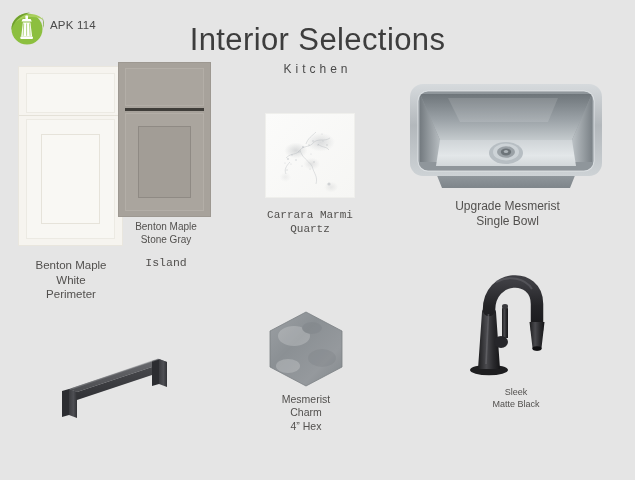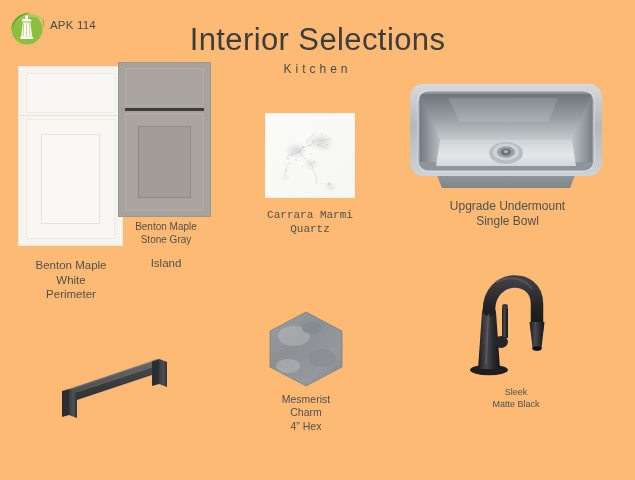--- a/index.html
+++ b/index.html
@@ -9,21 +9,21 @@
     height: 480px;
     background: #ffffff;
     font-family: "Liberation Sans", sans-serif;
     overflow: hidden;
   }
 
   .page {
     position: relative;
     width: 635px;
     height: 480px;
-    background: #fdba74;
+    background: #e5e5e5;
   }
 
   
   .logo-wrap {
     position: absolute;
     left: 8px;
     top: 8px;
     width: 40px;
     height: 40px;
   }
@@ -139,21 +139,21 @@
   }
   #cab-gray .panel {
     position: absolute;
     left: 12px; top: 12px; right: 12px; bottom: 12px;
     background: #a29d96;
     border: 1px solid #8f8a84;
   }
 
   #cap-white { left: 8px; top: 258px; width: 126px; font-size: 11.5px; }
   #cap-gray  { left: 118px; top: 221px; width: 96px; font-size: 10px; }
-  #cap-island{ left: 122px; top: 256px; width: 88px; font-size: 11.5px; }
+  #cap-island{ left: 122px; top: 256px; width: 88px; font-size: 11.5px; font-family: Liberation Mono, monospace; }
 
   
   #quartz {
     position: absolute;
     left: 265px;
     top: 113px;
     width: 90px;
     height: 85px;
     background:
       radial-gradient(ellipse 16px 11px at 34% 44%, rgba(140,145,150,0.30), rgba(140,145,150,0) 72%),
@@ -344,21 +344,21 @@
 
       <g>
         <ellipse cx="98" cy="71" rx="17" ry="11" fill="#b7bec3"></ellipse>
         <ellipse cx="98" cy="70" rx="13" ry="8.4" fill="#cdd3d7"></ellipse>
         <ellipse cx="98" cy="70" rx="9" ry="5.8" fill="#9aa1a6"></ellipse>
         <ellipse cx="98" cy="70" rx="5.2" ry="3.4" fill="#6d7479"></ellipse>
         <ellipse cx="98" cy="69.4" rx="2.2" ry="1.5" fill="#aeb5ba"></ellipse>
       </g>
     </svg>
   </div>
-  <div class="caption" id="cap-sink">Upgrade Undermount
+  <div class="caption" id="cap-sink">Upgrade Mesmerist
 Single Bowl</div>
 
   <div id="faucet">
     <svg width="105" height="130" viewBox="0 0 105 130" aria-hidden="true">
       <defs>
         <linearGradient id="fBody" x1="0" y1="0" x2="1" y2="0">
           <stop offset="0%" stop-color="#1d1d1f"></stop>
           <stop offset="38%" stop-color="#4a4a4e"></stop>
           <stop offset="70%" stop-color="#2a2a2d"></stop>
           <stop offset="100%" stop-color="#161618"></stop>

